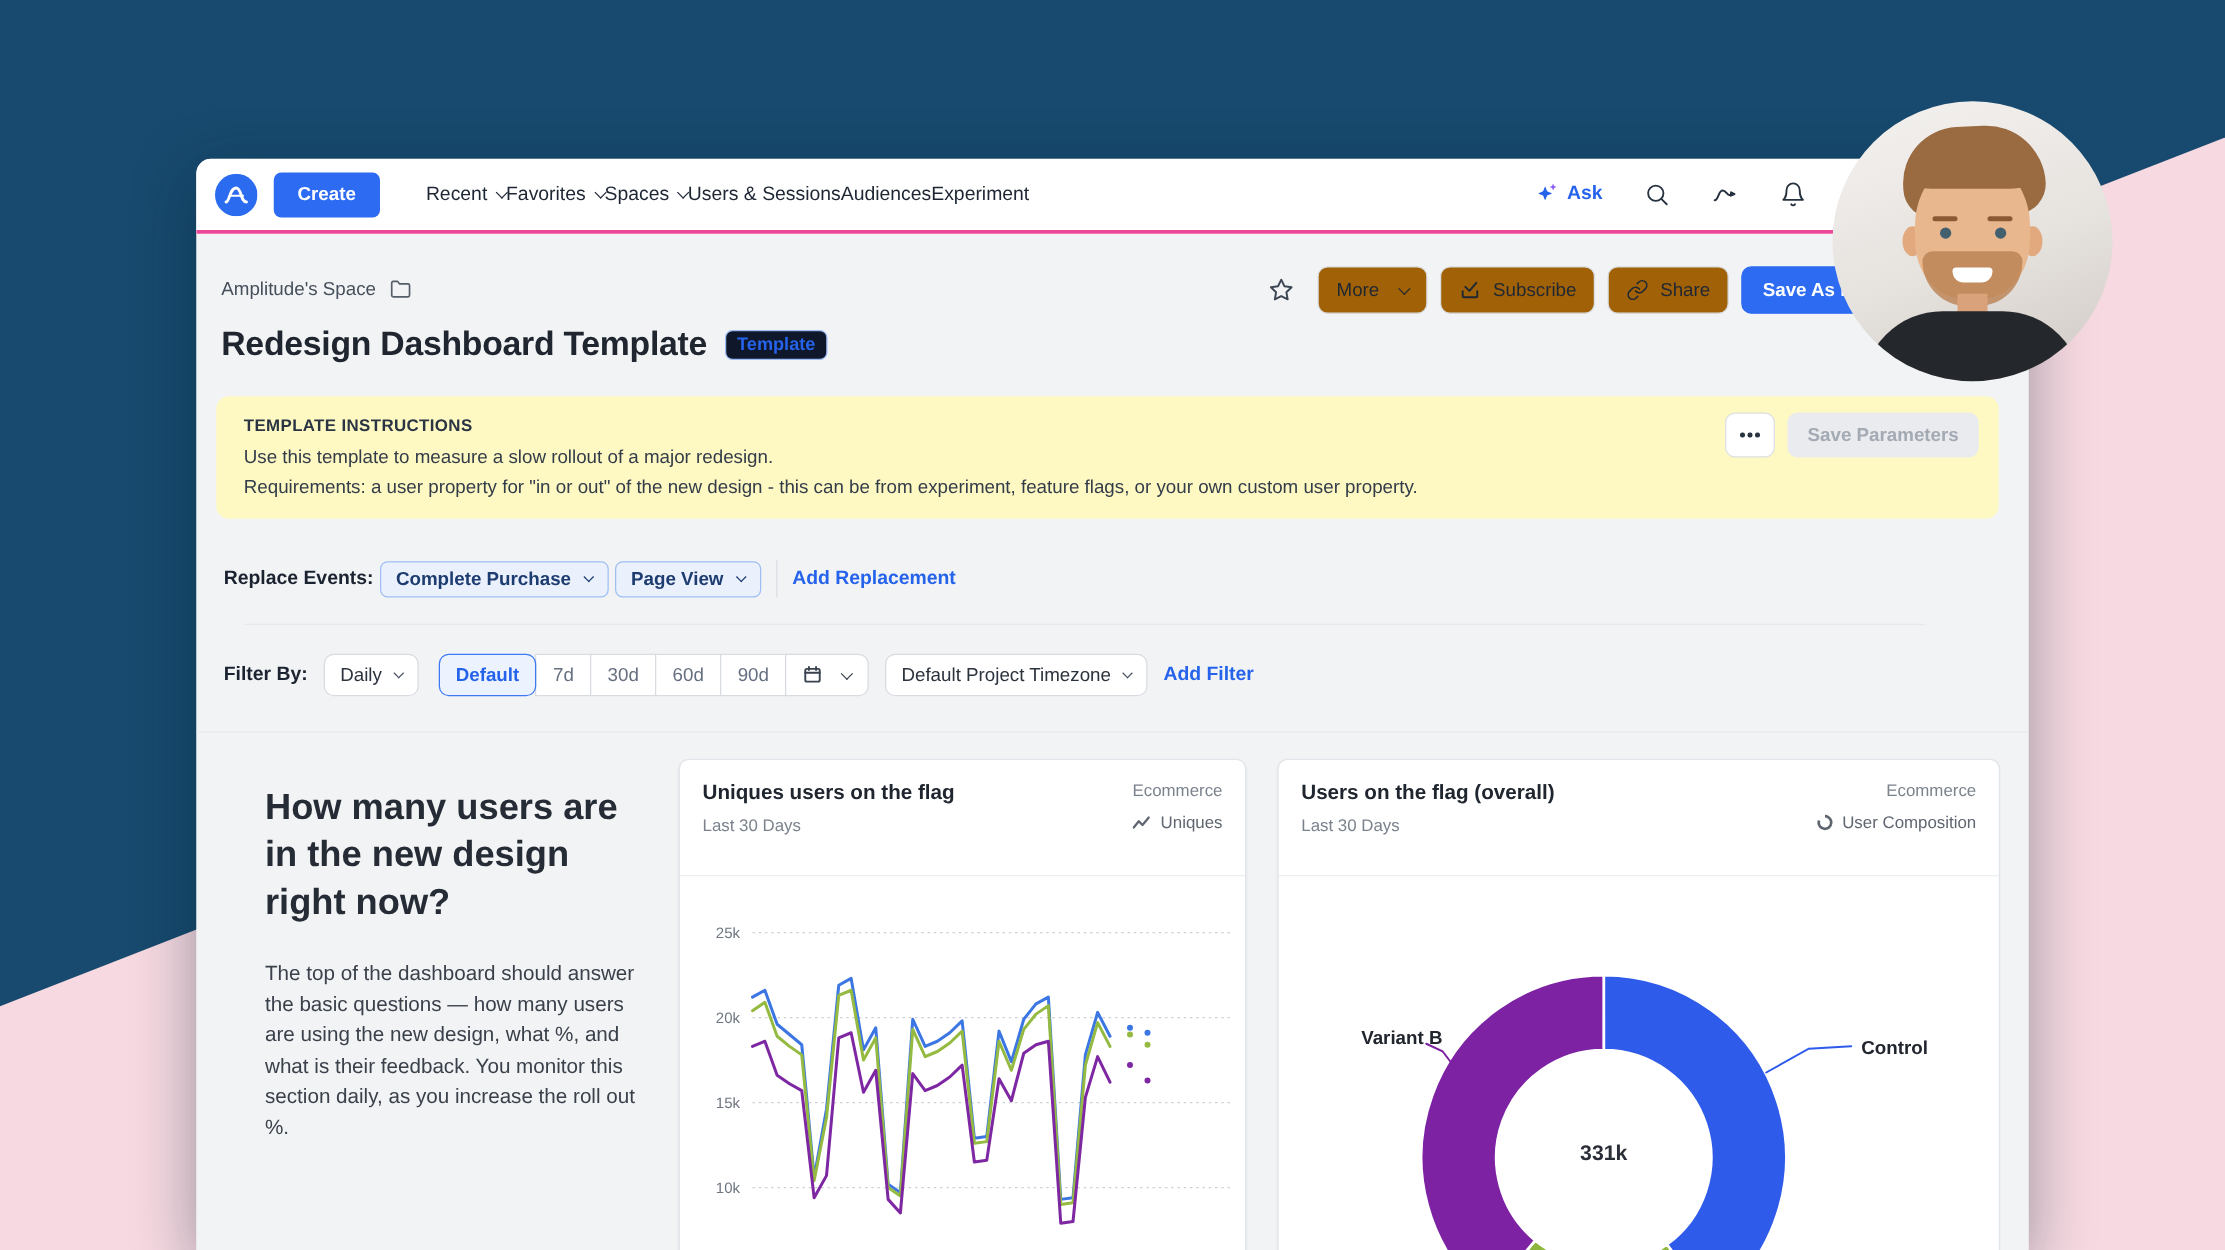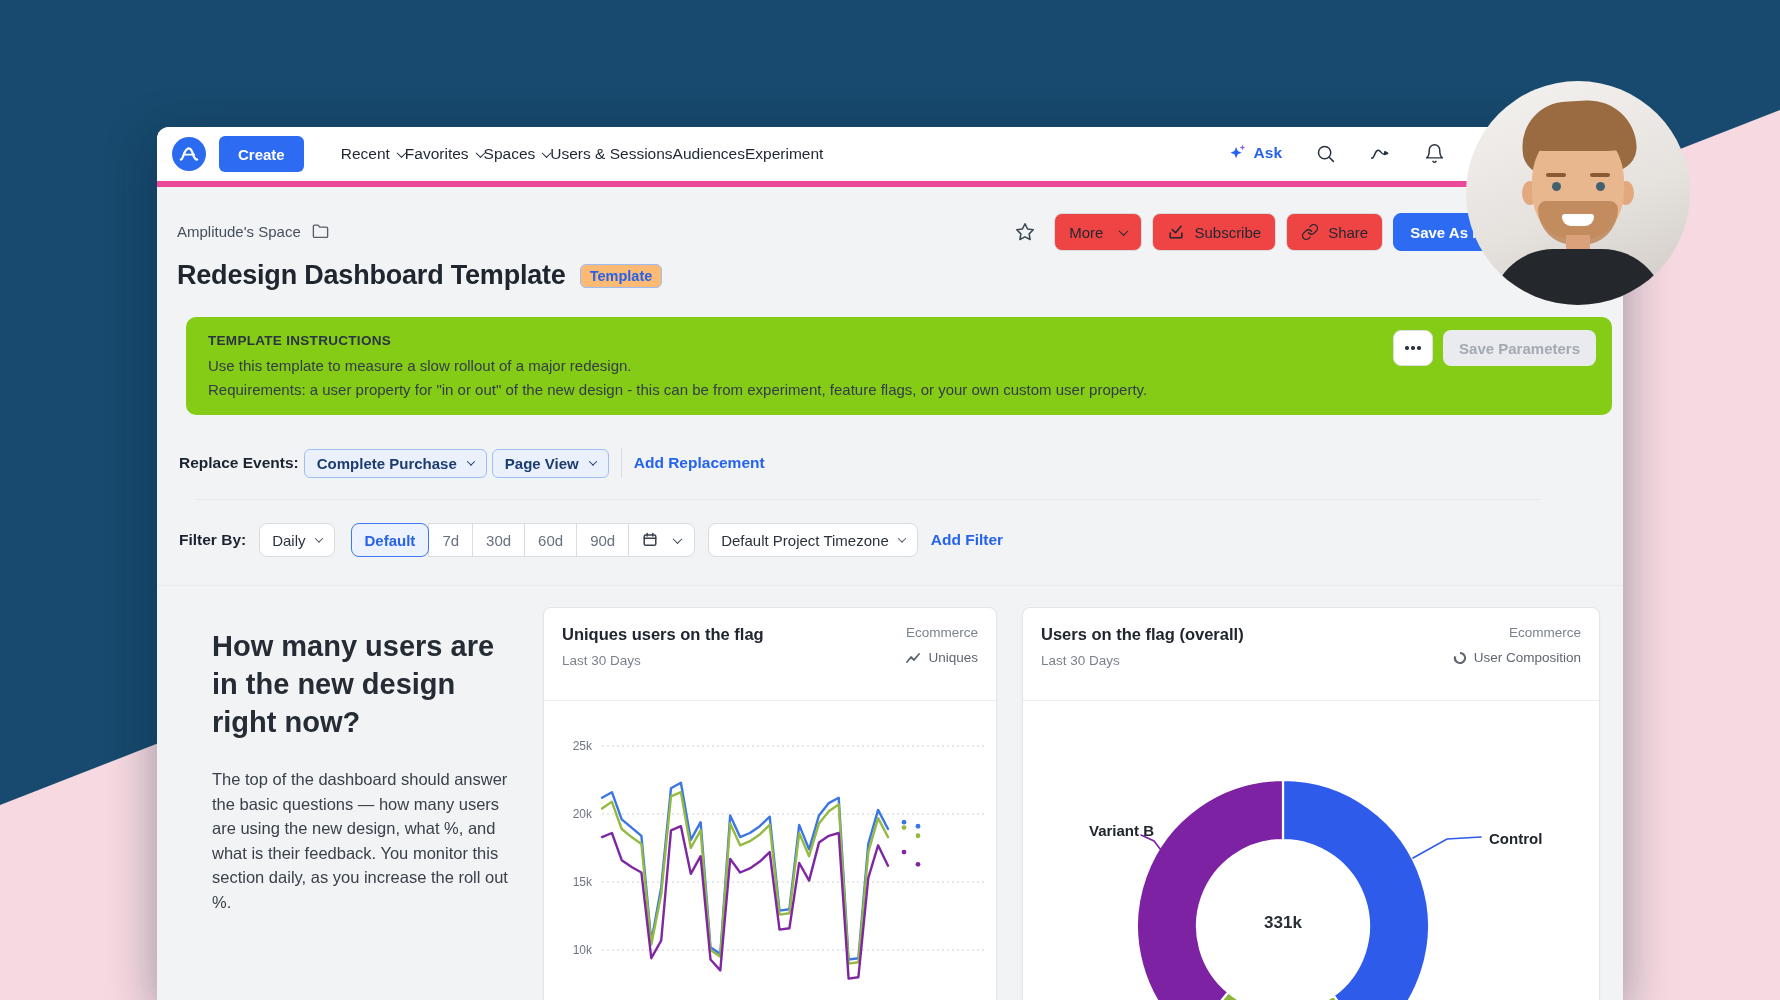--- a/index.html
+++ b/index.html
@@ -1,43 +1,43 @@
 <!DOCTYPE html>
 <html><head>
 <meta charset="utf-8">
 <style>
   *{box-sizing:border-box;margin:0;padding:0}
   html,body{width:1780px;height:1000px;overflow:hidden}
   body{position:relative;background:#174A6E;font-family:"Liberation Sans",sans-serif;-webkit-font-smoothing:antialiased}
   .pink-wedge{position:absolute;inset:0;background:#F6D9E1;clip-path:polygon(0 80.5%,100% 11%,100% 100%,0 100%)}
   .window{position:absolute;left:157px;top:127px;width:1466px;height:873px;background:#F2F3F5;border-radius:12px 12px 0 0;overflow:hidden;box-shadow:0 14px 50px rgba(6,28,48,.38)}
   
-  .nav{position:absolute;left:0;top:0;width:100%;height:60px;background:#fff;border-bottom:6px solid #ec4899;display:flex;align-items:center;justify-content:space-between;padding-left:15px}
+  .nav{position:absolute;left:0;top:0;width:100%;height:60px;background:#fff;border-bottom:3px solid #ec4899;display:flex;align-items:center;justify-content:space-between;padding-left:15px}
   .nav-left{display:flex;align-items:center}
   .logo{width:34px;height:34px;flex:0 0 auto;cursor:pointer}
   .create{margin-left:13px;background:#2C6BF2;color:#fff;border:none;border-radius:6px;height:36px;padding:0 19px;font-size:15px;font-weight:700;font-family:inherit;cursor:pointer}
   .nav-items{display:flex;align-items:center;margin-left:37px}
   .nav-item{font-size:15.5px;color:#1E2633;display:flex;align-items:center;cursor:pointer;white-space:nowrap}
   .chev{width:7px;height:7px;border-right:1.8px solid currentColor;border-bottom:1.8px solid currentColor;transform:rotate(45deg) translate(-1px,-1px);display:inline-block;margin-left:8px}
   .nav-right{display:flex;align-items:flex-start;gap:33px;padding-right:178px}
   .ask{color:#2563EB;font-weight:700;font-size:15.5px;display:flex;gap:7px;align-items:center;cursor:pointer}
   .icon-btn{color:#273240;cursor:pointer;display:flex}
   .sicon{fill:none;stroke:currentColor;stroke-width:1.7;stroke-linecap:round;stroke-linejoin:round}
   
   .breadcrumb{position:absolute;left:20px;top:95px;display:flex;align-items:center;gap:10px;font-size:15px;color:#46505C}
   .breadcrumb .folder{color:#555E69;display:flex;cursor:pointer}
   .actions{position:absolute;top:86px;right:103px;display:flex;align-items:center;gap:10px}
   .star{color:#3E4854;margin-right:8px;display:flex;cursor:pointer}
-  .btn{height:38px;background:#ef4444;border:1px solid #D9DCE1;border-radius:8px;display:flex;align-items:center;gap:9px;padding:0 14px;font-size:15px;color:#1F2733;font-family:inherit;cursor:pointer}
+  .btn{height:38px;background:#a16207;border:1px solid #D9DCE1;border-radius:8px;display:flex;align-items:center;gap:9px;padding:0 14px;font-size:15px;color:#1F2733;font-family:inherit;cursor:pointer}
   .btn-primary{background:#2C6BF2;border:1px solid #2C6BF2;color:#fff;font-weight:600;padding:0 16px}
   .title-row{position:absolute;left:20px;top:133px;display:flex;align-items:center;gap:14px}
   h1{font-size:27px;font-weight:700;color:#20262F;letter-spacing:-.2px}
-  .badge{color:#2563EB;background:#fdba74;border:1.5px solid #9CBCF5;font-size:14.5px;font-weight:700;border-radius:6px;padding:3px 9px}
-  
-  .panel{position:absolute;left:29px;top:190px;width:1426px;height:98px;background:#84cc16;border-radius:10px}
+  .badge{color:#2563EB;background:#0f172a;border:1.5px solid #9CBCF5;font-size:14.5px;font-weight:700;border-radius:6px;padding:3px 9px}
+  
+  .panel{position:absolute;left:16px;top:190px;width:1426px;height:98px;background:#fef9c3;border-radius:10px}
   .panel-head{position:absolute;left:22px;top:16px;font-size:13.5px;font-weight:700;color:#2A3442;letter-spacing:.3px}
   .panel-line{position:absolute;left:22px;font-size:15px;color:#333C49}
   .panel-actions{position:absolute;right:16px;top:13px;display:flex;gap:10px;align-items:center}
   .menu-btn{width:40px;height:36px;background:#fff;border:1px solid #DCDFE4;border-radius:8px;display:flex;align-items:center;justify-content:center;gap:2.5px;cursor:pointer}
   .menu-btn i{width:3.5px;height:3.5px;border-radius:50%;background:#2A3340}
   .disabled-btn{height:36px;background:#E9EBEF;color:#A4AAB3;border:none;border-radius:8px;font-size:15px;font-weight:600;padding:0 16px;display:flex;align-items:center;font-family:inherit}
   
   .replace-row{position:absolute;left:22px;top:321px;display:flex;align-items:center;gap:5px}
   .row-label{font-size:15.5px;font-weight:700;color:#1B2330}
   .pill{display:flex;align-items:center;gap:10px;background:#EAF1FD;border:1.5px solid #9FBFF2;border-radius:6px;padding:5px 12px;font-size:15px;font-weight:600;color:#1D3C6F;cursor:pointer}

